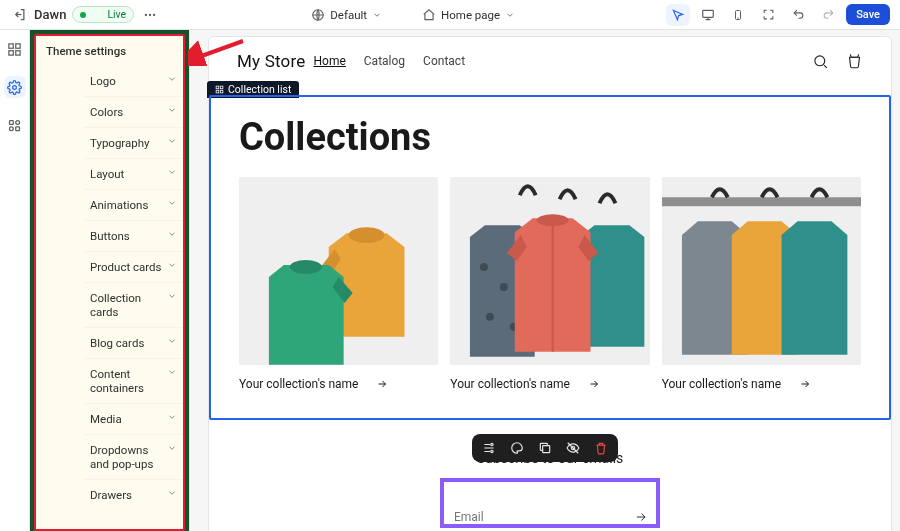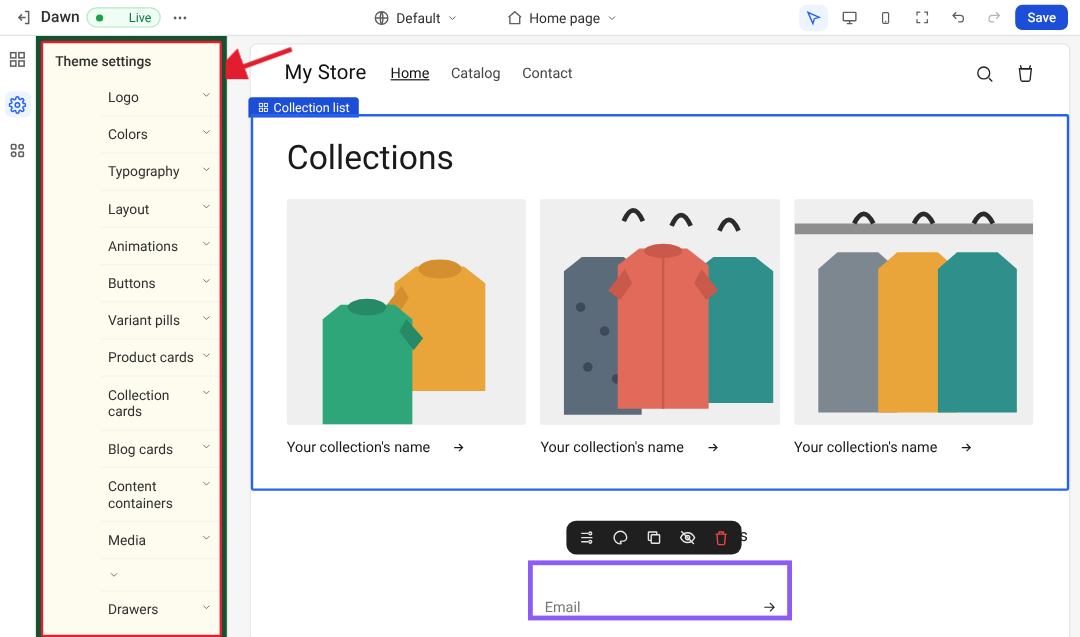--- a/index.html
+++ b/index.html
@@ -35,33 +35,33 @@
   .sb-item + .sb-item { border-top: 1px solid rgba(0,0,0,0.03); }
   .chev { color: #6b7280; }
 
   
   .arrow { position: absolute; left: 188px; top: 36px; pointer-events: none; }
 
   
   .canvas-wrap { flex: 1; padding: 6px 8px 20px 18px; overflow: auto; position: relative; }
   .canvas { background: #fff; border: 1px solid #e5e5e5; border-radius: 6px; min-height: 640px; position: relative; padding-bottom: 40px; }
 
-  .store-header { display: flex; align-items: center; padding: 14px 28px 10px 28px; gap: 20px; }
+  .store-header { display: flex; align-items: center; padding: 14px 28px 10px 28px; gap: 8px; }
   .store-name { font-size: 17px; font-weight: 400; color: #111; letter-spacing: 0.2px; }
   .store-nav { display: flex; gap: 18px; font-size: 12px; color: #444; }
   .store-nav a { text-decoration: none; color: #444; }
   .store-nav a.active { text-decoration: underline; color: #111; }
   .store-header .spacer { flex: 1; }
   .store-actions { display: flex; gap: 16px; color: #222; }
   .store-actions .act { width: 18px; height: 18px; display: flex; align-items: center; justify-content: center; cursor: pointer; }
 
-  .section-tag { position: absolute; left: -2px; background: #1d4ed8; color: #fff; font-size: 10.5px; padding: 2px 8px; border-radius: 3px 3px 0 0; display: inline-flex; align-items: center; gap: 4px; }
+  .section-tag { position: absolute; left: -2px; background: #0f172a; color: #fff; font-size: 10.5px; padding: 2px 8px; border-radius: 3px 3px 0 0; display: inline-flex; align-items: center; gap: 4px; }
   .section-tag::before { content: ""; display:none; }
   .section-block { margin: 0 0 0 0; border: 2px solid #2563eb; border-radius: 2px; padding: 18px 28px 26px; position: relative; }
-  .section-title { font-size: 28px; font-weight: 400; color: #1a1a1a; margin-bottom: 18px; }
+  .section-title { font-size: 38px; font-weight: 700; color: #1a1a1a; margin-bottom: 18px; }
 
   .collections-row { display: flex; gap: 12px; }
   .coll-card { flex: 1; }
   .coll-img { width: 100%; height: 188px; background: #efefef; border-radius: 2px; overflow: hidden; display: flex; align-items: center; justify-content: center; }
   .coll-caption { font-size: 12px; color: #1a1a1a; margin-top: 12px; display: inline-flex; align-items: center; gap: 18px; }
 
   .subscribe { text-align: center; margin-top: 30px; }
   .subscribe h3 { font-size: 14px; font-weight: 400; color: #222; margin-bottom: 12px; }
   .email-box { display: inline-flex; align-items: flex-end; border: 4px solid #8b5cf6; width: 220px; height: 50px; }
   .email-box input { flex:1; border: none; outline: none; font-size: 12px; padding: 0 10px; color: #666; background: transparent; }
@@ -236,28 +236,20 @@
         </div>
       <div class="sb-item">
           <span>Buttons</span>
           <span class="chev">
             <svg width="10" height="10" viewBox="0 0 24 24" fill="none" stroke="currentColor" stroke-width="2">
               <path d="M6 9l6 6 6-6"></path>
             </svg>
           </span>
         </div>
       <div class="sb-item">
-          <span>Variant pills</span>
-          <span class="chev">
-            <svg width="10" height="10" viewBox="0 0 24 24" fill="none" stroke="currentColor" stroke-width="2">
-              <path d="M6 9l6 6 6-6"></path>
-            </svg>
-          </span>
-        </div>
-      <div class="sb-item">
           <span>Product cards</span>
           <span class="chev">
             <svg width="10" height="10" viewBox="0 0 24 24" fill="none" stroke="currentColor" stroke-width="2">
               <path d="M6 9l6 6 6-6"></path>
             </svg>
           </span>
         </div>
       <div class="sb-item">
           <span>Collection cards</span>
           <span class="chev">
@@ -284,20 +276,21 @@
         </div>
       <div class="sb-item">
           <span>Media</span>
           <span class="chev">
             <svg width="10" height="10" viewBox="0 0 24 24" fill="none" stroke="currentColor" stroke-width="2">
               <path d="M6 9l6 6 6-6"></path>
             </svg>
           </span>
         </div>
       <div class="sb-item">
+          <span>Dropdowns and pop-ups</span>
           <span class="chev">
             <svg width="10" height="10" viewBox="0 0 24 24" fill="none" stroke="currentColor" stroke-width="2">
               <path d="M6 9l6 6 6-6"></path>
             </svg>
           </span>
         </div>
       <div class="sb-item">
           <span>Drawers</span>
           <span class="chev">
             <svg width="10" height="10" viewBox="0 0 24 24" fill="none" stroke="currentColor" stroke-width="2">

